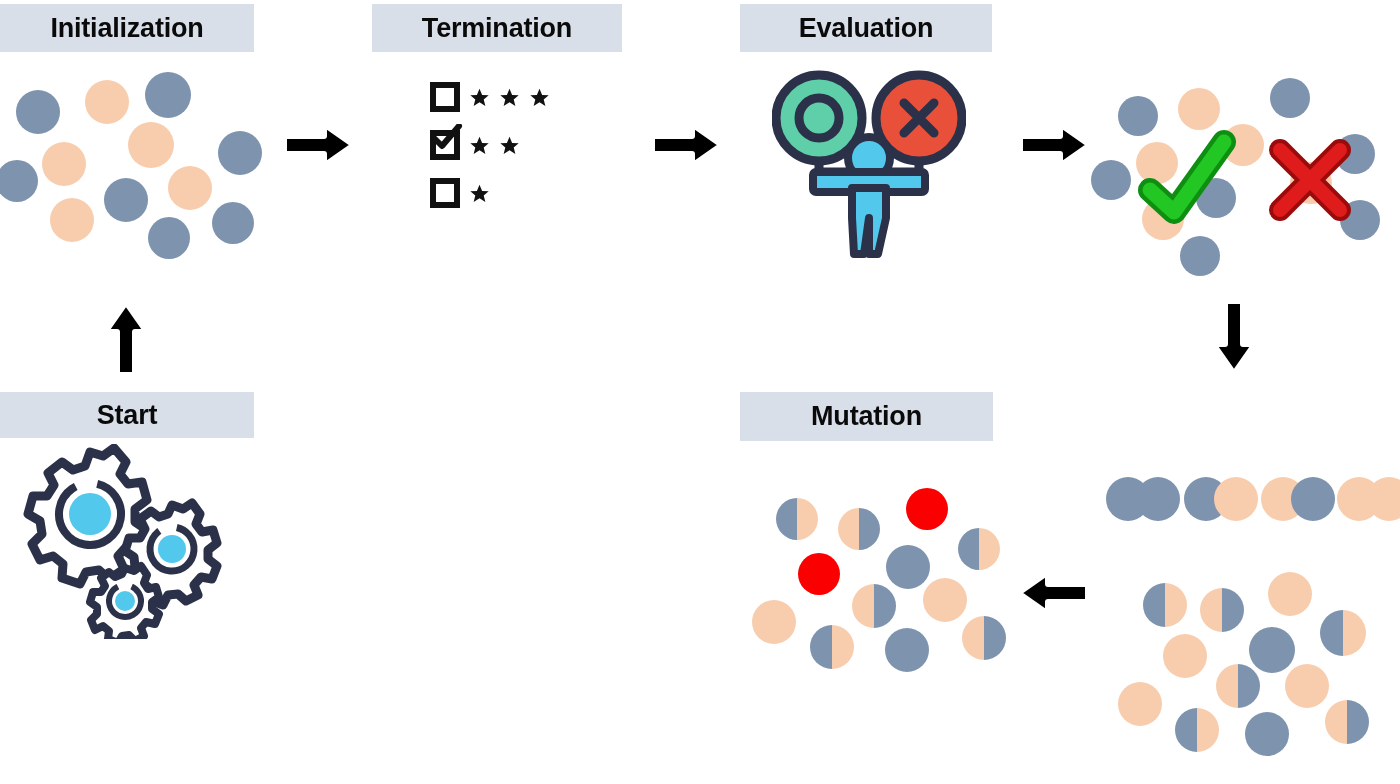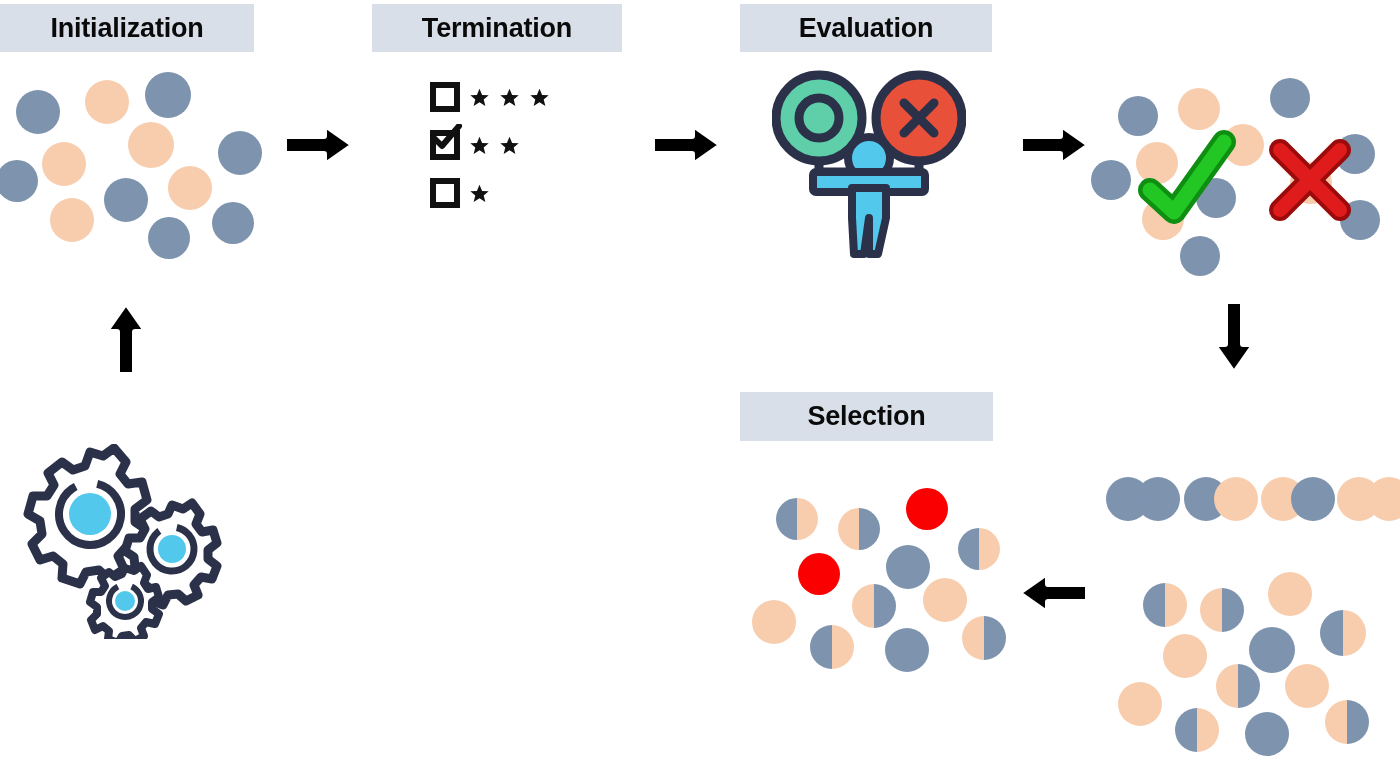--- a/index.html
+++ b/index.html
@@ -298,21 +298,21 @@
         <i class="r blue"></i>
       </div>
   </div>
 
   <div class="arrow" style="left:1012px; top:566px; width:80px; height:54px;">
     <svg width="80" height="54" viewBox="0 0 80 54">
       <path d="M76,18 L36,18 L36,6 L6,27 L36,48 L36,36 L76,36 Z" fill="#000000" stroke="#ffffff" stroke-width="6" stroke-linejoin="round"></path>
     </svg>
   </div>
 
-  <div class="stage-label" style="left:740px; top:392px; width:253px; height:49px;">Selection</div>
+  <div class="stage-label" style="left:740px; top:392px; width:253px; height:49px;">Mutation</div>
 
   <div class="panel" style="left:740px; top:444px; width:260px; height:250px;">
     <div class="split" style="left:36px;  top:54px;  width:42px; height:42px;">
         <i class="l blue"></i>
         <i class="r peach"></i>
       </div>
     <div class="split" style="left:98px;  top:64px;  width:42px; height:42px;">
         <i class="l peach"></i>
         <i class="r blue"></i>
       </div>
@@ -351,20 +351,21 @@
         <i class="r blue"></i>
       </div>
   </div>
 
   <div class="arrow" style="left:98px; top:296px; width:56px; height:84px;">
     <svg width="56" height="84" viewBox="0 0 56 84">
       <path d="M19,79 L37,79 L37,36 L49,36 L28,6 L7,36 L19,36 Z" fill="#000000" stroke="#ffffff" stroke-width="6" stroke-linejoin="round"></path>
     </svg>
   </div>
 
+  <div class="stage-label" style="left:0px; top:392px; width:254px; height:46px;">Start</div>
 
   <div class="panel" style="left:0px; top:442px; width:260px; height:200px;">
     <svg width="230" height="195" viewBox="0 0 230 195" style="position:absolute; left:12px; top:2px;">
 
       <g transform="translate(78,70)">
         <path d="M0,-62 L13,-58 L24,-66 L36,-52 L30,-40 L38,-30 L52,-32 L57,-14 L45,-5 L45,8 L57,16 L51,34 L37,32 L28,42 L34,55 L19,65 L9,56 L-4,58 L-10,70 L-28,64 L-27,50 L-37,42 L-50,46 L-58,30 L-48,20 L-50,7 L-62,0 L-57,-18 L-43,-18 L-36,-29 L-42,-41 L-28,-52 L-17,-44 L-5,-48 Z" fill="#ffffff" stroke="#2b3149" stroke-width="9" stroke-linejoin="round"></path>
         <circle cx="0" cy="0" r="31" fill="none" stroke="#2b3149" stroke-width="8" stroke-dasharray="150 22" transform="rotate(-35)"></circle>
         <circle cx="0" cy="0" r="21" fill="#52c8ec"></circle>
       </g>
 

